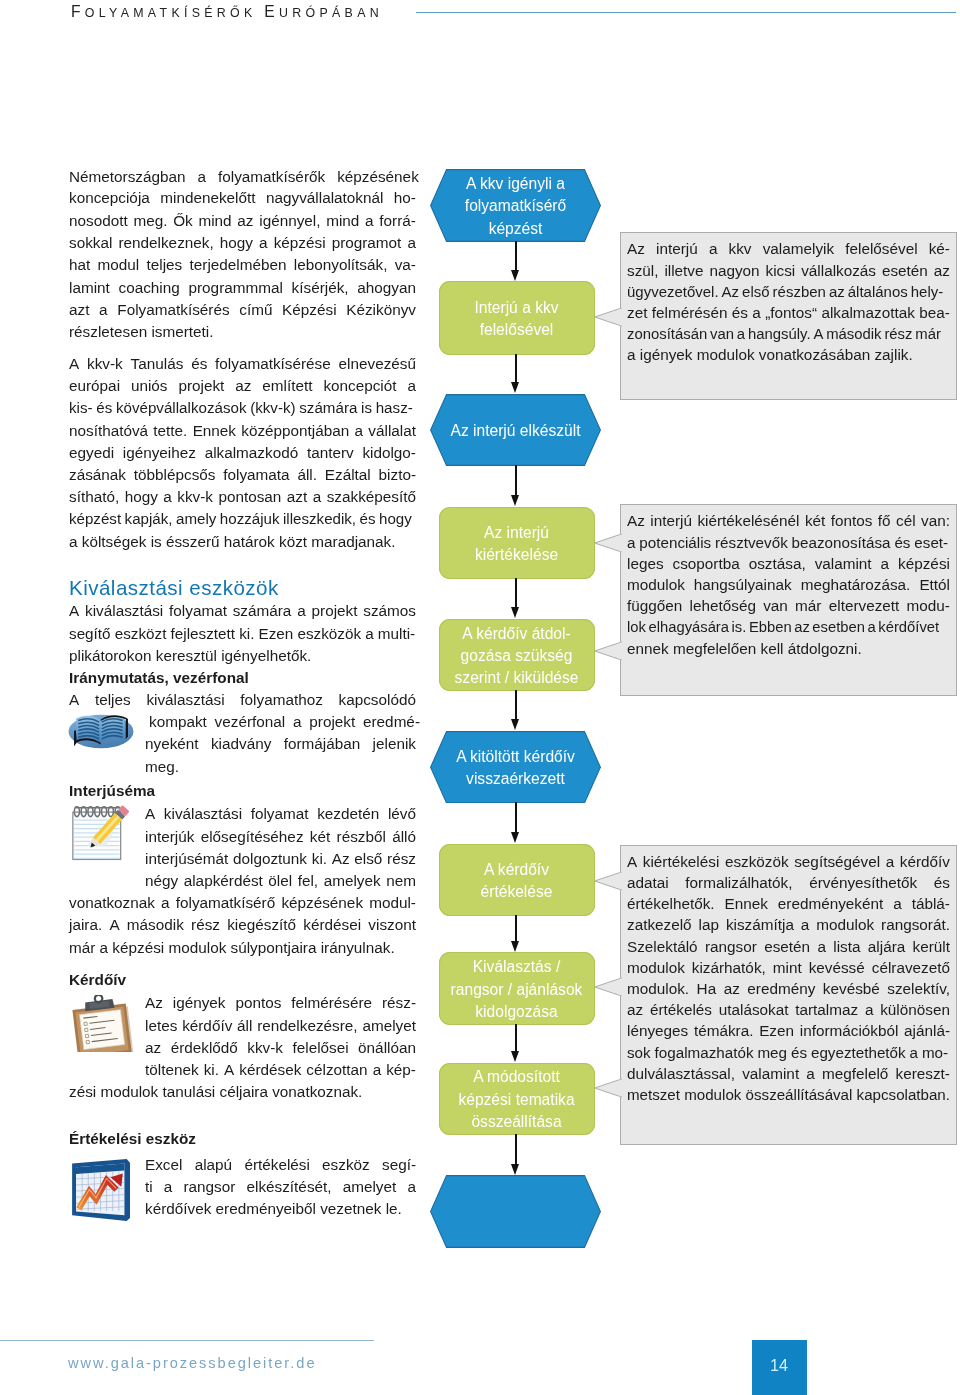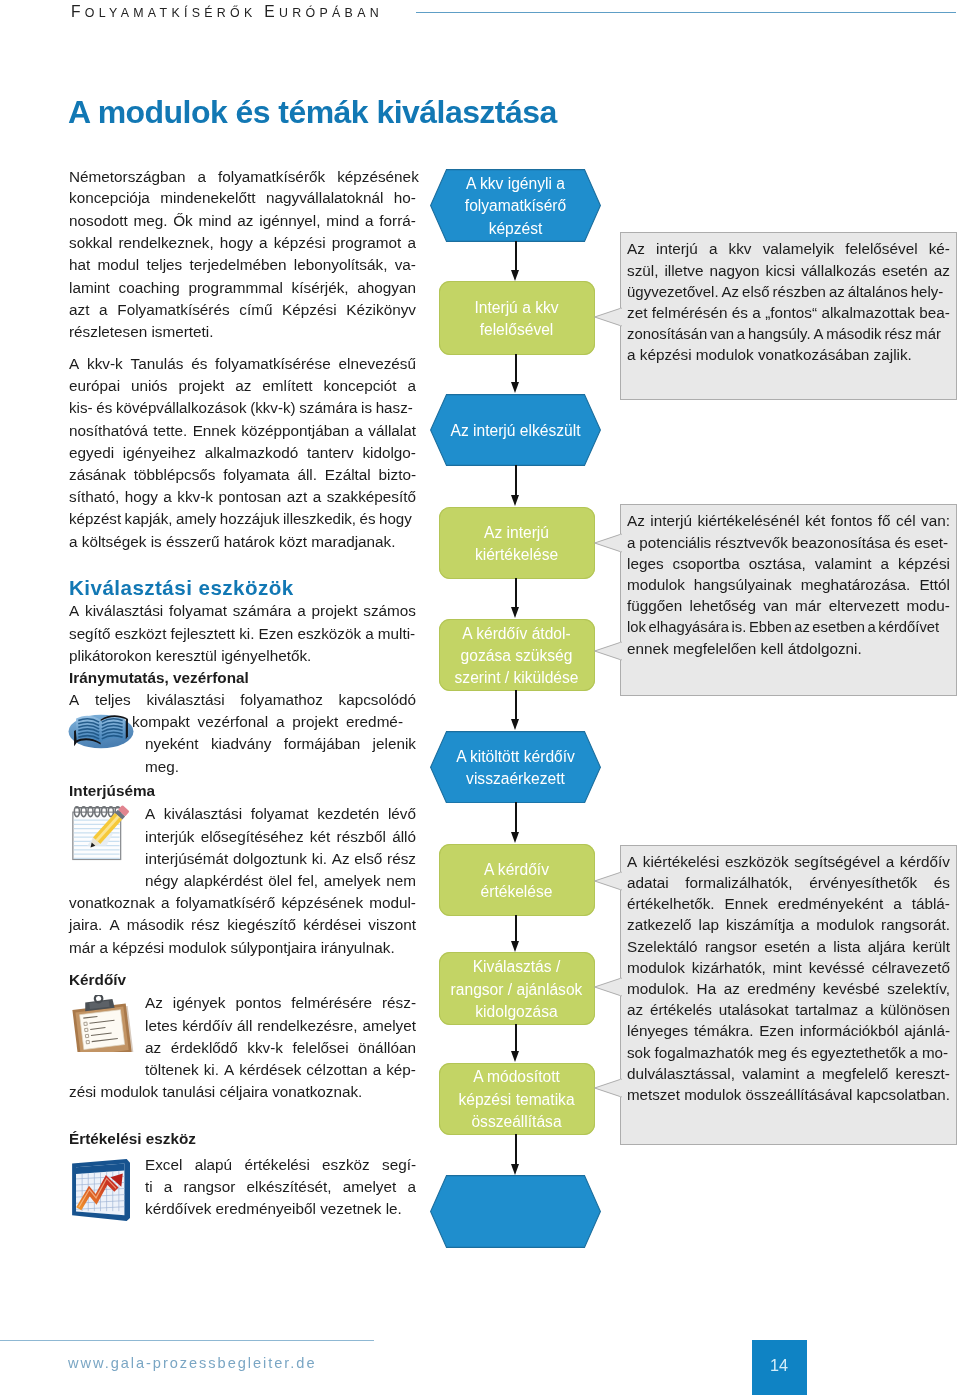--- a/index.html
+++ b/index.html
@@ -19,21 +19,21 @@
   .title{position:absolute;left:68px;top:93.5px;font-size:32px;font-weight:bold;
          color:#1278b4;letter-spacing:-0.55px;white-space:nowrap;}
 
   
   .col{position:absolute;left:69px;top:0;width:347px;color:#1c1c1c;}
   .ln{font-size:15.3px;height:22.2px;line-height:22.2px;
       display:flex;justify-content:space-between;white-space:pre;
       transform-origin:0 50%;}
   .ln.last{justify-content:flex-start;}
   .ln>span{white-space:pre;}
-  .h2{color:#1278b4;font-size:20.6px;font-weight:bold;height:26px;line-height:26px;
+  .h2{color:#1278b4;font-size:20.6px;font-weight:normal;height:26px;line-height:26px;
       letter-spacing:0.45px;white-space:nowrap;}
   .h3{font-weight:bold;font-size:15.3px;height:22.2px;line-height:22.2px;
       letter-spacing:0.02px;white-space:nowrap;}
 
   
   .icon{position:absolute;}
 
   
   .foot-rule{position:absolute;left:0px;top:1340px;width:374px;height:1.2px;background:#8fb8d3;}
   .foot-url{position:absolute;left:68px;top:1354.5px;font-size:14.6px;color:#7aa6c4;letter-spacing:1.95px;}
@@ -67,21 +67,20 @@
   .ptrb{position:absolute;}
 </style>
 </head>
 <body>
 
 <div class="page">
 
   <div class="run-head" id="runhead"><span class="cap">F</span>OLYAMATKÍSÉRŐK <span class="cap">E</span>URÓPÁBAN</div>
   <div class="head-rule"></div>
 
-  <div class="title">A modulok és témák kiválasztása</div>
 
   <div class="col" id="col">
       <div class="ln" style="position: absolute; top: 165.5px; left: 0px; width: 347px; gap: 12px;"><span>Németországban</span><span>a</span><span>folyamatkísérők</span><span>képzésének</span></div>
       <div class="ln" style="position: absolute; top: 187px; left: 0px; width: 347px;"><span>koncepciója</span><span>mindenekelőtt</span><span>nagyvállalatoknál</span><span>ho-</span></div>
       <div class="ln" style="position: absolute; top: 209.9px; left: 0px; width: 347px;"><span>nosodott</span><span>meg.</span><span>Ők</span><span>mind</span><span>az</span><span>igénnyel,</span><span>mind</span><span>a</span><span>forrá-</span></div>
       <div class="ln" style="position: absolute; top: 232.1px; left: 0px; width: 347px;"><span>sokkal</span><span>rendelkeznek,</span><span>hogy</span><span>a</span><span>képzési</span><span>programot</span><span>a</span></div>
       <div class="ln" style="position: absolute; top: 254.3px; left: 0px; width: 347px;"><span>hat</span><span>modul</span><span>teljes</span><span>terjedelmében</span><span>lebonyolítsák,</span><span>va-</span></div>
       <div class="ln" style="position: absolute; top: 276.5px; left: 0px; width: 347px;"><span>lamint</span><span>coaching</span><span>programmmal</span><span>kísérjék,</span><span>ahogyan</span></div>
       <div class="ln" style="position: absolute; top: 298.7px; left: 0px; width: 347px;"><span>azt</span><span>a</span><span>Folyamatkísérés</span><span>című</span><span>Képzési</span><span>Kézikönyv</span></div>
       <div class="ln last" style="position: absolute; top: 320.9px; left: 0px; width: 347px;"><span>részletesen ismerteti.</span></div>
@@ -93,21 +92,21 @@
       <div class="ln" style="position: absolute; top: 463.9px; left: 0px; width: 347px;"><span>zásának</span><span>többlépcsős</span><span>folyamata</span><span>áll.</span><span>Ezáltal</span><span>bizto-</span></div>
       <div class="ln" style="position: absolute; top: 486.1px; left: 0px; width: 347px;"><span>sítható,</span><span>hogy</span><span>a</span><span>kkv-k</span><span>pontosan</span><span>azt</span><span>a</span><span>szakképesítő</span></div>
       <div class="ln" style="position: absolute; top: 508.3px; left: 0px; width: 347px; transform: scaleX(0.98812);"><span>képzést</span><span>kapják,</span><span>amely</span><span>hozzájuk</span><span>illeszkedik,</span><span>és</span><span>hogy</span></div>
       <div class="ln last" style="position: absolute; top: 530.5px; left: 0px; width: 347px; align-items: center;"><span>a költségek is ésszerű határok közt maradjanak.</span></div>
       <div class="h2" style="position:absolute;top:575.1px;left:0;width:347px">Kiválasztási eszközök</div>
       <div class="ln" style="position: absolute; top: 600.4px; left: 0px; width: 347px;"><span>A</span><span>kiválasztási</span><span>folyamat</span><span>számára</span><span>a</span><span>projekt</span><span>számos</span></div>
       <div class="ln" style="position: absolute; top: 622.6px; left: 0px; width: 347px; transform: scaleX(0.997754);"><span>segítő</span><span>eszközt</span><span>fejlesztett</span><span>ki.</span><span>Ezen</span><span>eszközök</span><span>a</span><span>multi-</span></div>
       <div class="ln last" style="position: absolute; top: 644.8px; left: 0px; width: 347px;"><span>plikátorokon keresztül igényelhetők.</span></div>
       <div class="h3" style="position:absolute;top:666.6px;left:0;width:347px">Iránymutatás, vezérfonal</div>
       <div class="ln" style="position: absolute; top: 689px; left: 0px; width: 347px;"><span>A</span><span>teljes</span><span>kiválasztási</span><span>folyamathoz</span><span>kapcsolódó</span></div>
-      <div class="ln" style="position: absolute; top: 711.2px; left: 63px; width: 271px;"><span>kompakt</span><span>vezérfonal</span><span>a</span><span>projekt</span><span>eredmé-</span></div>
+      <div class="ln" style="position: absolute; top: 711.2px; left: 80px; width: 271px;"><span>kompakt</span><span>vezérfonal</span><span>a</span><span>projekt</span><span>eredmé-</span></div>
       <div class="ln" style="position: absolute; top: 733.4px; left: 76px; width: 271px;"><span>nyeként</span><span>kiadvány</span><span>formájában</span><span>jelenik</span></div>
       <div class="ln last" style="position: absolute; top: 755.6px; left: 76px; width: 271px;"><span>meg.</span></div>
       <div class="h3" style="position:absolute;top:780.2px;left:0;width:347px">Interjúséma</div>
       <div class="ln" style="position: absolute; top: 803.4px; left: 76px; width: 271px;"><span>A</span><span>kiválasztási</span><span>folyamat</span><span>kezdetén</span><span>lévő</span></div>
       <div class="ln" style="position: absolute; top: 825.6px; left: 76px; width: 271px;"><span>interjúk</span><span>elősegítéséhez</span><span>két</span><span>részből</span><span>álló</span></div>
       <div class="ln" style="position: absolute; top: 847.8px; left: 76px; width: 271px;"><span>interjúsémát</span><span>dolgoztunk</span><span>ki.</span><span>Az</span><span>első</span><span>rész</span></div>
       <div class="ln" style="position: absolute; top: 870px; left: 76px; width: 271px;"><span>négy</span><span>alapkérdést</span><span>ölel</span><span>fel,</span><span>amelyek</span><span>nem</span></div>
       <div class="ln" style="position: absolute; top: 892.2px; left: 0px; width: 347px; align-items: flex-end;"><span>vonatkoznak</span><span>a</span><span>folyamatkísérő</span><span>képzésének</span><span>modul-</span></div>
       <div class="ln" style="position: absolute; top: 914.4px; left: 0px; width: 347px;"><span>jaira.</span><span>A</span><span>második</span><span>rész</span><span>kiegészítő</span><span>kérdései</span><span>viszont</span></div>
       <div class="ln last" style="position: absolute; top: 936.6px; left: 0px; width: 347px;"><span>már a képzési modulok súlypontjaira irányulnak.</span></div>
@@ -317,21 +316,21 @@
     </div>
 
   <div id="callouts">
       <div class="callout" style="left:620px;top:232px;width:337px;height:168px">
         <div class="ctext">
           <div class="cl" style=""><span>Az</span><span>interjú</span><span>a</span><span>kkv</span><span>valamelyik</span><span>felelősével</span><span>ké-</span></div>
           <div class="cl" style=""><span>szül,</span><span>illetve</span><span>nagyon</span><span>kicsi</span><span>vállalkozás</span><span>esetén</span><span>az</span></div>
           <div class="cl" style="transform: scaleX(0.978973);"><span>ügyvezetővel.</span><span>Az</span><span>első</span><span>részben</span><span>az</span><span>általános</span><span>hely-</span></div>
           <div class="cl" style=""><span>zet</span><span>felmérésén</span><span>és</span><span>a</span><span>„fontos“</span><span>alkalmazottak</span><span>bea-</span></div>
           <div class="cl" style="transform: scaleX(0.972205);"><span>zonosításán</span><span>van</span><span>a</span><span>hangsúly.</span><span>A</span><span>második</span><span>rész</span><span>már</span></div>
-          <div class="cl last" style=""><span>a képzési modulok vonatkozásában zajlik.</span></div>
+          <div class="cl last" style=""><span>a igények modulok vonatkozásában zajlik.</span></div>
         </div>
       </div>
       <svg class="ptrb" width="28" height="22" style="left:594px;top:306px">
         <path d="M27.5 2.0 L0.6 11 L27.5 20.0 Z" fill="#e8e8e8" stroke="#adadad" stroke-width="1" stroke-linejoin="round"></path>
         <rect x="25.8" y="2.6" width="2.2" height="16.8" fill="#e8e8e8"></rect>
       </svg>
       <div class="callout" style="left:620px;top:504px;width:337px;height:192px">
         <div class="ctext">
           <div class="cl" style=""><span>Az</span><span>interjú</span><span>kiértékelésénél</span><span>két</span><span>fontos</span><span>fő</span><span>cél</span><span>van:</span></div>
           <div class="cl" style="transform: scaleX(0.994324);"><span>a</span><span>potenciális</span><span>résztvevők</span><span>beazonosítása</span><span>és</span><span>eset-</span></div>

